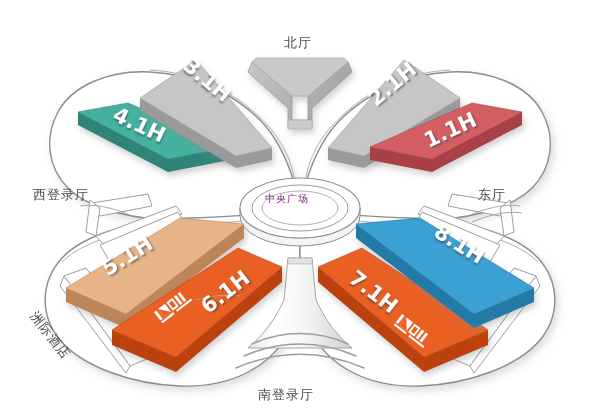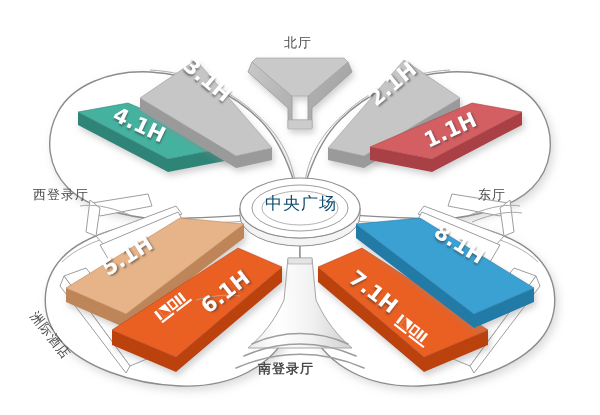--- a/index.html
+++ b/index.html
@@ -17,22 +17,22 @@
     position:absolute;
     color:#4a4a4a;
     font-size:13px;
     font-family:"DejaVu Sans","Liberation Sans",sans-serif;
     letter-spacing:1px;
     white-space:nowrap;
     user-select:none;
   }
   .plaza-text{
     position:absolute;
-    color:#0c4a6e;
-    font-size:17px;
+    color:#701a75;
+    font-size:10px;
     letter-spacing:1px;
     white-space:nowrap;
   }
   .hall-text{
     position:absolute;
     color:#ffffff;
     font-weight:bold;
     font-size:21px;
     letter-spacing:0px;
     white-space:nowrap;
@@ -254,15 +254,15 @@
 <div class="hall-text" style="left:432px;top:232px;transform:rotate(32deg);">8.1H</div>
 
 <div class="plaza-text" style="left:265px;top:192px;">中央广场</div>
 
 <div class="label-cn" style="left:284px;top:34px;">北厅</div>
 
 <div class="label-cn" style="left:478px;top:186px;">东厅</div>
 
 <div class="label-cn" style="left:33px;top:186px;">西登录厅</div>
 
-<div class="label-cn" style="left:258px;top:360px;font-weight:bold;">南登录厅</div>
+<div class="label-cn" style="left:258px;top:386px;">南登录厅</div>
 
 <div class="label-cn" style="left:40px;top:308px;transform:rotate(52deg);transform-origin:left top;">洲际酒店</div>
 
 </body></html>

